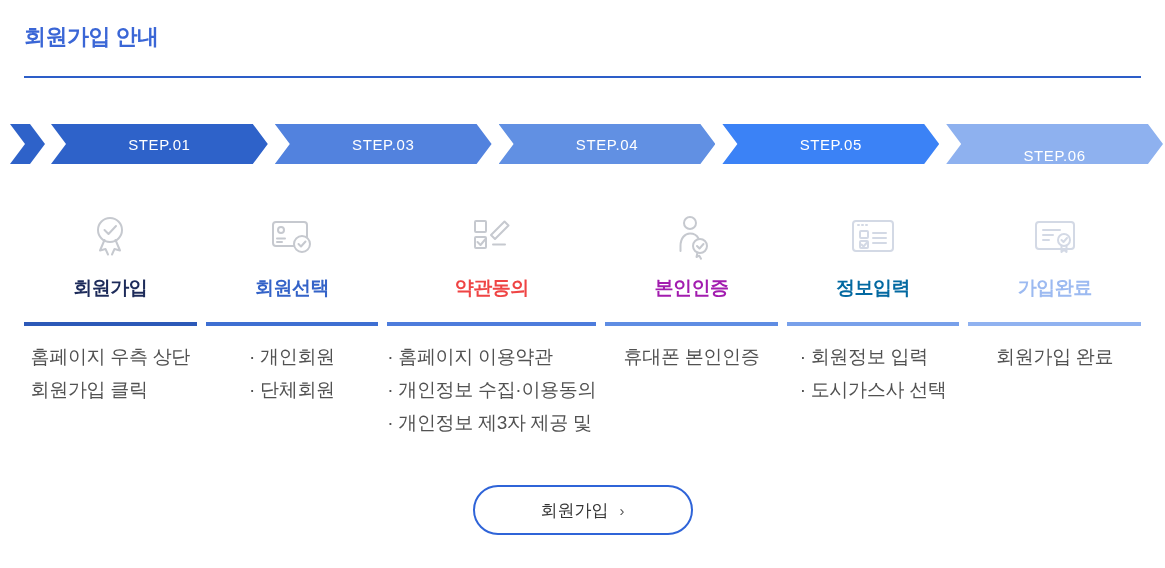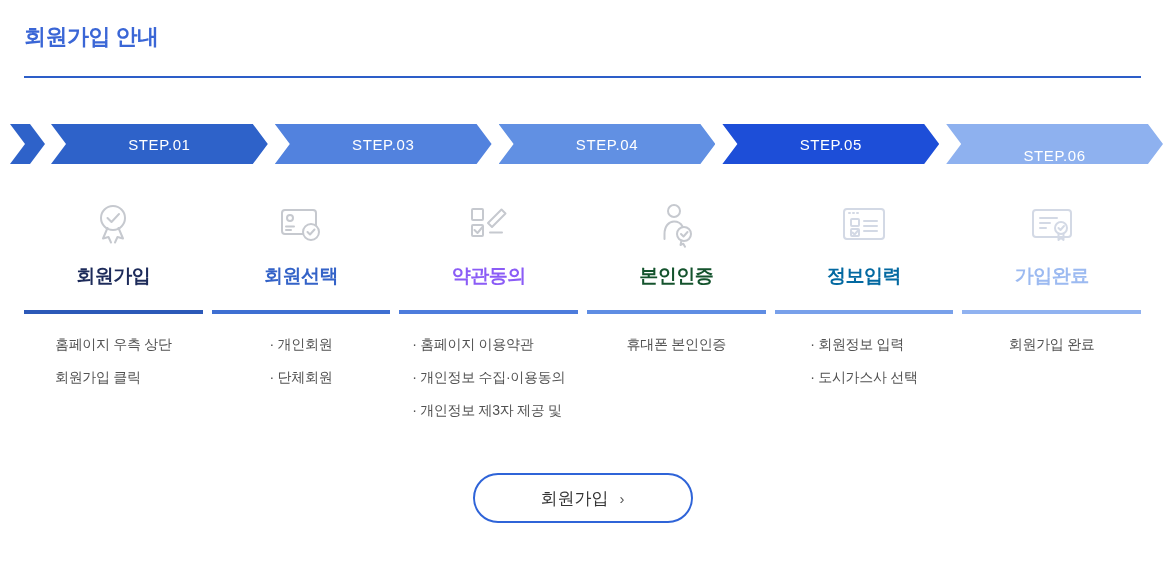--- a/index.html
+++ b/index.html
@@ -21,21 +21,21 @@
   .header-rule {
     margin: 24px 24px 0;
     border-top: 2px solid;
   }
 
   
   .banner-row {
     display: flex;
     align-items: stretch;
     height: 40px;
-    margin: 46px 2px 4px 10px;
+    margin: 46px 2px 16px 10px;
   }
   .lead-chevron {
     width: 35px;
     margin-right: 6px;
     clip-path: polygon(0 0, 20px 0, 100% 50%, 20px 100%, 0 100%, 15px 50%);
   }
   .banner {
     flex: 1 1 0;
     margin-right: 7px;
     clip-path: polygon(0 0, calc(100% - 15px) 0, 100% 50%, calc(100% - 15px) 100%, 0 100%, 15px 50%);
@@ -76,21 +76,21 @@
     letter-spacing: -0.5px;
   }
   .bar {
     margin-top: 21px;
     height: 4px;
   }
   .desc {
     display: inline-block;
     text-align: left;
     margin-top: 14px;
-    font-size: 14px;
+    font-size: 19px;
     line-height: 33px;
     color: #515151;
     letter-spacing: -0.3px;
     white-space: nowrap;
   }
   .desc .indent { padding-left: 9px; }
 
   
   .cta {
     display: flex;
@@ -122,21 +122,21 @@
     <div class="lead-chevron" style="background: rgb(46, 98, 201);"></div>
     <div class="banner" style="background: rgb(46, 98, 201);">
       <span>STEP.01</span>
     </div>
     <div class="banner" style="background: rgb(82, 130, 222); justify-content: center;">
       <span>STEP.03</span>
     </div>
     <div class="banner" style="background: rgb(97, 144, 227);">
       <span>STEP.04</span>
     </div>
-    <div class="banner" style="background: #1d4ed8; justify-content: center;">
+    <div class="banner" style="background: #3b82f6; justify-content: center;">
       <span>STEP.05</span>
     </div>
     <div class="banner" style="background: rgb(142, 177, 239);">
       <span>STEP.06</span>
     </div>
   </div>
 
   <div class="columns">
 
     <div class="col">
@@ -178,40 +178,40 @@
     <div class="col">
       <div class="icon-wrap">
         <svg width="48" height="48" viewBox="0 0 48 48" style="stroke: rgb(198, 201, 207);">
           <rect x="7" y="9" width="11" height="11" rx="1"></rect>
           <rect x="7" y="25" width="11" height="11" rx="1"></rect>
           <path d="M9.5 30l3 3 5-6"></path>
           <path d="M23 23L36.5 9.5l4 4L27 27z"></path>
           <path d="M25 32.5h12"></path>
         </svg>
       </div>
-      <div class="step-title" style="color: #8b5cf6; text-align: center;">약관동의</div>
+      <div class="step-title" style="color: #ef4444; text-align: center;">약관동의</div>
       <div class="bar" style="background: rgb(77, 124, 220);"></div>
       <div class="desc">
         <div>· 홈페이지 이용약관</div>
         <div>· 개인정보 수집·이용동의</div>
         <div>· 개인정보 제3자 제공 및</div>
       </div>
     </div>
 
     <div class="col">
       <div class="icon-wrap">
         <svg width="48" height="48" viewBox="0 0 48 48" style="stroke: rgb(198, 201, 207);">
           <circle cx="22" cy="11" r="6"></circle>
           <path d="M12.5 39v-5c0-8 4.5-12.5 9.5-12.5 4 0 7 2 8.5 5"></path>
           <circle cx="32" cy="34" r="7" fill="#fff"></circle>
           <path d="M29 34l2.5 2.5 4-4.5"></path>
           <path d="M29.5 40.5l-1 4.5 2.8-1.3 1.7 3"></path>
         </svg>
       </div>
-      <div class="step-title" style="color: #14532d;">본인인증</div>
+      <div class="step-title" style="color: #a21caf;">본인인증</div>
       <div class="bar" style="background: rgb(95, 141, 227);"></div>
       <div class="desc">
         <div>휴대폰 본인인증</div>
       </div>
     </div>
 
     <div class="col">
       <div class="icon-wrap">
         <svg width="48" height="48" viewBox="0 0 48 48" style="stroke: rgb(211, 217, 229);">
           <rect x="4" y="9" width="40" height="30" rx="3"></rect>

